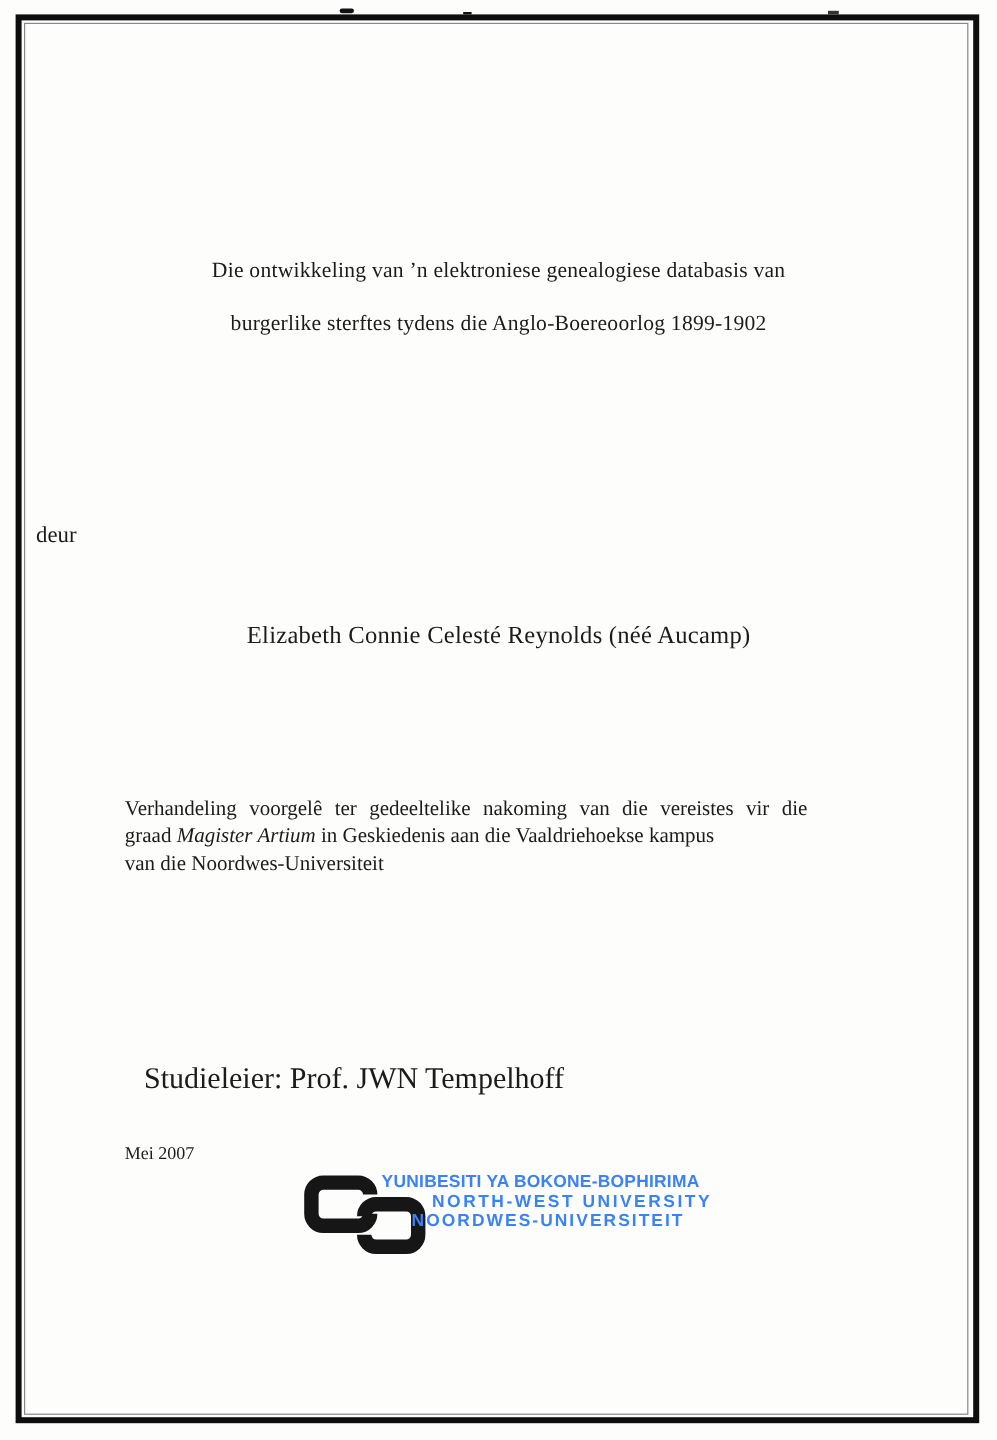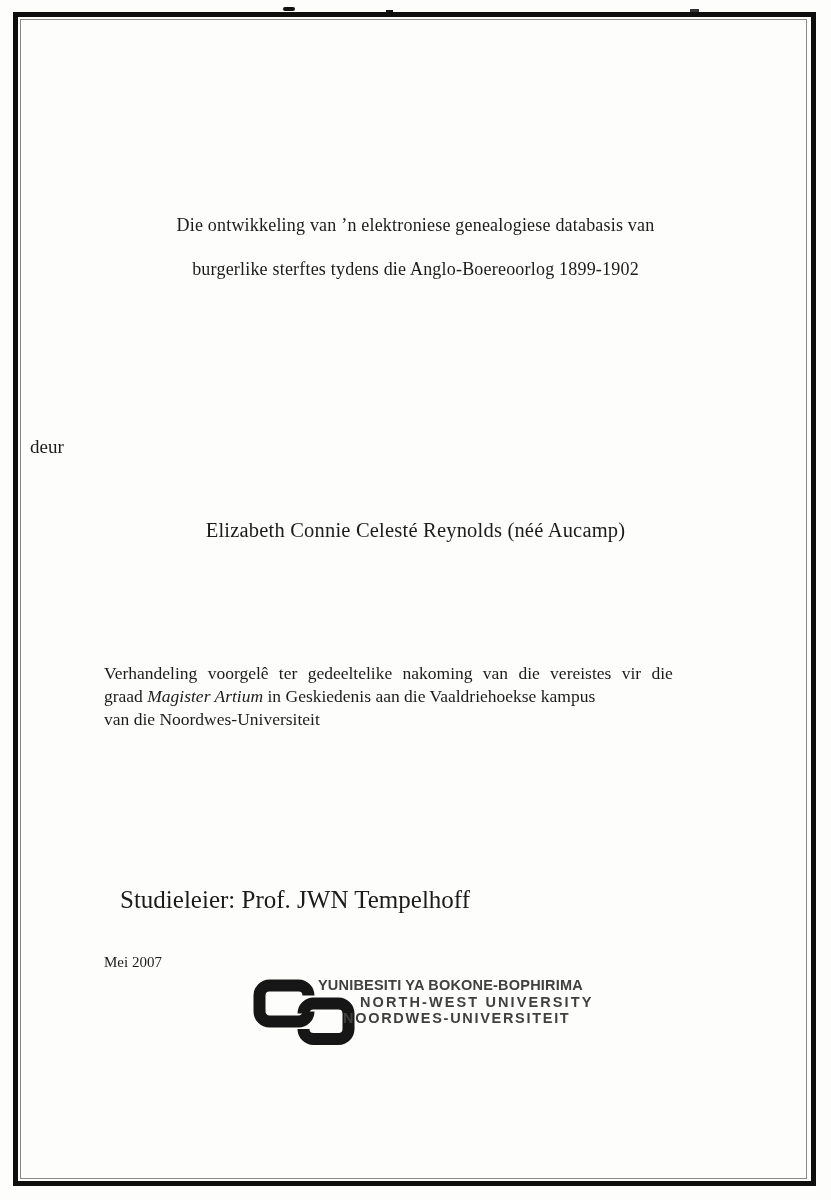--- a/index.html
+++ b/index.html
@@ -78,21 +78,21 @@
     left: 253px; top: 977px;
     width: 104px; height: 68px;
   }
   .logo-text {
     position: absolute;
     left: 318px; top: 977px;
     font-family: "Liberation Sans", sans-serif;
     font-weight: 700;
     font-size: 14.5px;
     line-height: 16.5px;
-    color: #404040;
+    color: #3b82f6;
     white-space: nowrap;
   }
   .logo-text .lt1 { letter-spacing: 0.2px; }
   .logo-text .lt2 { margin-left: 42px; letter-spacing: 2.1px; }
   .logo-text .lt3 { margin-left: 25px; letter-spacing: 1.7px; }
 </style>
 </head>
 <body>
 
 <div class="page">

